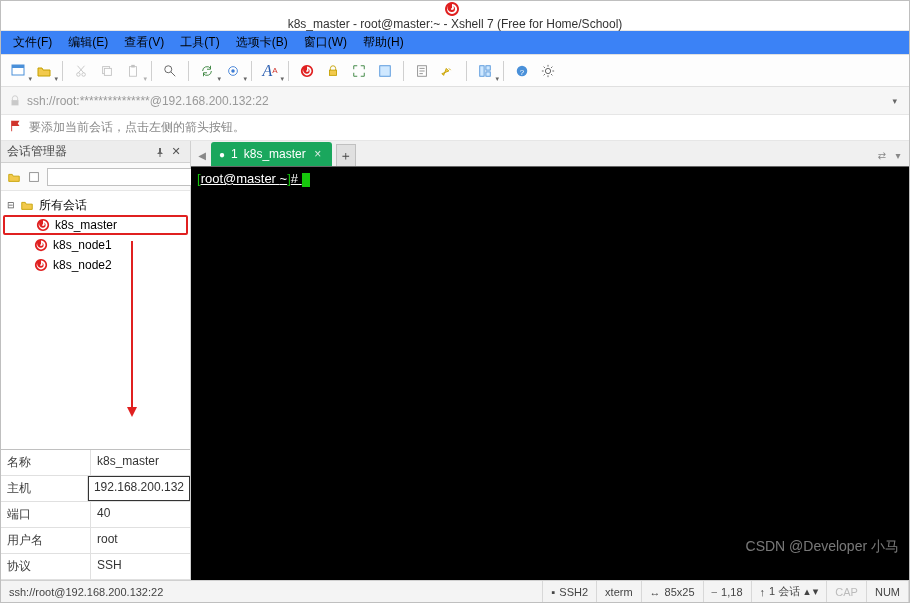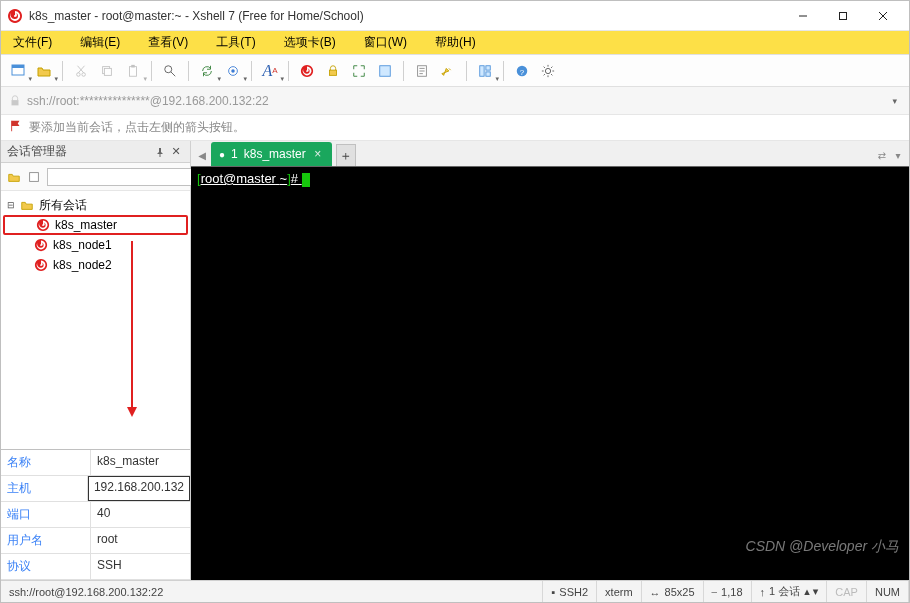--- a/index.html
+++ b/index.html
@@ -1,23 +1,23 @@
 <!DOCTYPE html>
 <html><head>
 <meta charset="utf-8">
 <style>
 * { box-sizing: border-box; margin: 0; padding: 0; font-family: "Microsoft YaHei", "Segoe UI", Tahoma, sans-serif; }
 html, body { width: 910px; height: 603px; overflow: hidden; background: #f0f0f0; }
 .window { width: 910px; height: 603px; border: 1px solid #bfbfbf; background: #fff; display: flex; flex-direction: column; }
-.titlebar { height: 30px; display: flex; align-items: center; padding: 0 6px; background: #fff; border-bottom: 1px solid #e6e6e6; }
+.titlebar { height: 30px; display: flex; align-items: center; padding: 0 6px; background: #fff; border-bottom: 1px solid #e6e6e6; flex-direction: column; }
 .titlebar .app-icon { width: 16px; height: 16px; margin-right: 6px; }
 .titlebar .title { font-size: 12px; color: #333; flex: 1; }
 .win-btns { display: flex; gap: 0; }
 .win-btn { width: 40px; height: 28px; display: flex; align-items: center; justify-content: center; color: #222; }
-.menubar { height: 24px; display: flex; align-items: center; padding: 0 6px; background: #fde047; border-bottom: 1px solid #e0e0e0; font-size: 12px; gap: 16px; }
+.menubar { height: 24px; display: flex; align-items: center; padding: 0 6px; background: #3b82f6; border-bottom: 1px solid #e0e0e0; font-size: 12px; gap: 4px; }
 .menu-item { padding: 2px 6px; }
 .toolbar { height: 32px; display: flex; align-items: center; padding: 0 6px; background: #fdfdfd; border-bottom: 1px solid #e0e0e0; gap: 4px; }
 .tb-btn { width: 22px; height: 22px; display: flex; align-items: center; justify-content: center; border-radius: 2px; position: relative; }
 .tb-btn .dd { font-size: 7px; color: #666; position: absolute; right: -3px; bottom: -1px; }
 .tb-sep { width: 1px; height: 20px; background: #d0d0d0; margin: 0 3px; }
 .addrbar { height: 28px; display: flex; align-items: center; padding: 0 6px; background: #f6f6f6; border-bottom: 1px solid #e6e6e6; gap: 4px; }
 .addrbar .lock { width: 16px; height: 16px; display: flex; align-items: center; justify-content: center; }
 .addrbar .addr { font-size: 12px; color: #999; flex: 1; }
 .addrbar .ab-dd { font-size: 9px; color: #666; padding: 2px 6px; }
 .hintbar { height: 26px; display: flex; align-items: center; padding: 0 8px; background: #fff; border-bottom: 1px solid #e6e6e6; font-size: 12px; color: #888; gap: 6px; }
@@ -32,21 +32,21 @@
 .tree { flex: 0 0 auto; padding: 4px 2px; font-size: 12px; background: #fff; }
 .tree-row { display: flex; align-items: center; height: 20px; padding-left: 4px; gap: 2px; }
 .tree-row .exp { width: 10px; font-size: 9px; color: #555; }
 .tree-row .ticon { width: 16px; height: 16px; display: flex; align-items: center; justify-content: center; }
 .tree-row .tlabel { padding: 0 2px; }
 .tree-child { padding-left: 30px; }
 .tree-sel { border: 2px solid #e02020; border-radius: 2px; }
 .tree-spacer { height: 130px; }
 .prop-grid { border-top: 1px solid #c0c0c0; font-size: 12px; background: #fff; }
 .pg-row { display: flex; border-bottom: 1px solid #e0e0e0; }
-.pg-k { width: 90px; padding: 4px 6px; color: #3b82f6; border-right: 1px solid #e0e0e0; }
+.pg-k { width: 90px; padding: 4px 6px; color: #404040; border-right: 1px solid #e0e0e0; }
 .pg-v { flex: 1; padding: 4px 6px; color: #333; }
 .pg-v.sel { outline: 1px solid #333; outline-offset: -1px; }
 .side .tree-wrap { flex: 1; overflow: hidden; position: relative; }
 .arrow { position: absolute; left: 130px; top: 50px; width: 2px; height: 175px; pointer-events: none; }
 .arrow-line { width: 2px; height: 170px; background: #e02020; }
 .arrow-head { position: absolute; bottom: -1px; left: -4px; width: 0; height: 0; border-left: 5px solid transparent; border-right: 5px solid transparent; border-top: 10px solid #e02020; }
 .main { flex: 1; display: flex; flex-direction: column; min-width: 0; background: #fff; }
 .tabs { height: 26px; background: #f0f0f0; display: flex; align-items: flex-end; padding: 0 4px; border-bottom: 1px solid #666; gap: 2px; }
 .tabs .nav { width: 14px; height: 22px; display: flex; align-items: center; justify-content: center; font-size: 10px; color: #888; }
 .tab { height: 24px; background: #1aa75d; color: #fff; display: flex; align-items: center; padding: 0 8px; font-size: 12px; gap: 6px; border-top-left-radius: 3px; border-top-right-radius: 3px; }
@@ -56,21 +56,21 @@
 .tabs .spacer { flex: 1; }
 .tabs .tend { width: 14px; height: 22px; display: flex; align-items: center; justify-content: center; font-size: 10px; color: #888; }
 .term { flex: 1; background: #000; color: #16c60c; font-family: "Consolas", "Courier New", monospace; font-size: 13px; padding: 4px 6px; white-space: pre; position: relative; }
 .term .prompt { color: #fff; text-decoration: underline; }
 .term .pbr { color: #16c60c; }
 .term .cursor { display: inline-block; width: 8px; height: 14px; background: #16c60c; vertical-align: text-bottom; }
 .statusbar { height: 22px; border-top: 1px solid #d0d0d0; background: #f4f4f4; display: flex; align-items: center; font-size: 11px; color: #444; }
 .sb-cell { padding: 0 8px; border-right: 1px solid #d8d8d8; height: 100%; display: flex; align-items: center; gap: 4px; }
 .sb-cell:first-child { flex: 1; }
 .xs-swirl { fill: #e02020; }
-.watermark { position: absolute; right: 10px; bottom: 24px; font-size: 14px; color: rgba(200,200,200,0.6); font-style: italic; pointer-events: none; text-align: center; }
+.watermark { position: absolute; right: 10px; bottom: 24px; font-size: 14px; color: rgba(200,200,200,0.6); pointer-events: none; text-align: center; }
 </style>
 </head>
 <body>
 
 <div class="window">
 
   <div class="titlebar">
     <span class="app-icon">
       <svg viewBox="0 0 16 16" width="16" height="16">
           <path class="xs-swirl" d="M8 1a7 7 0 1 0 .01 0zm0 2a5 5 0 1 1-3.5 1.5A4 4 0 0 0 8 11a3 3 0 1 0 0-6 2 2 0 0 1 0 4 1 1 0 1 1 0-2z"></path>

